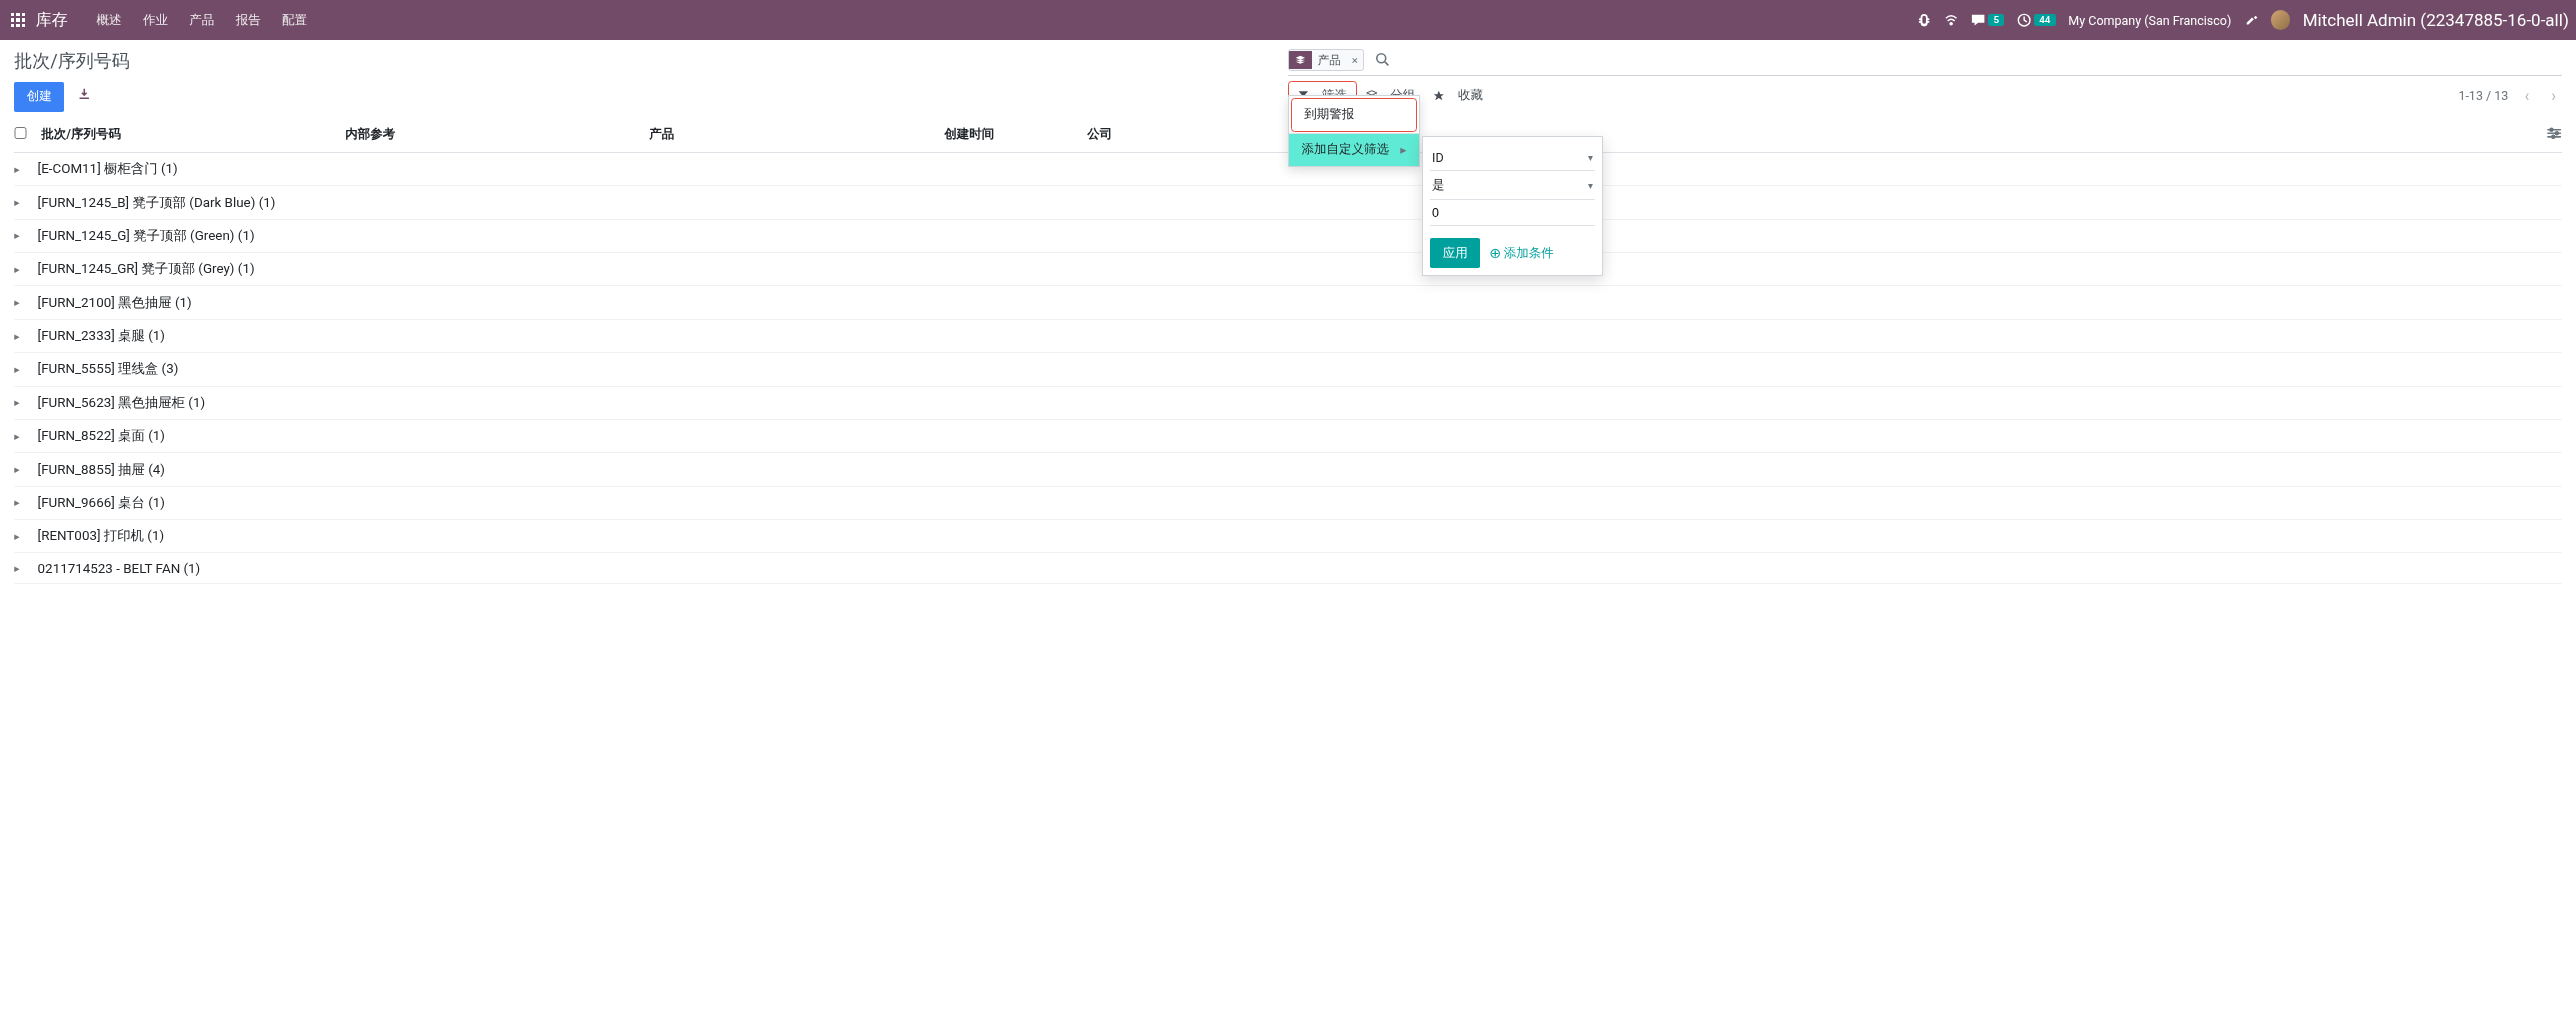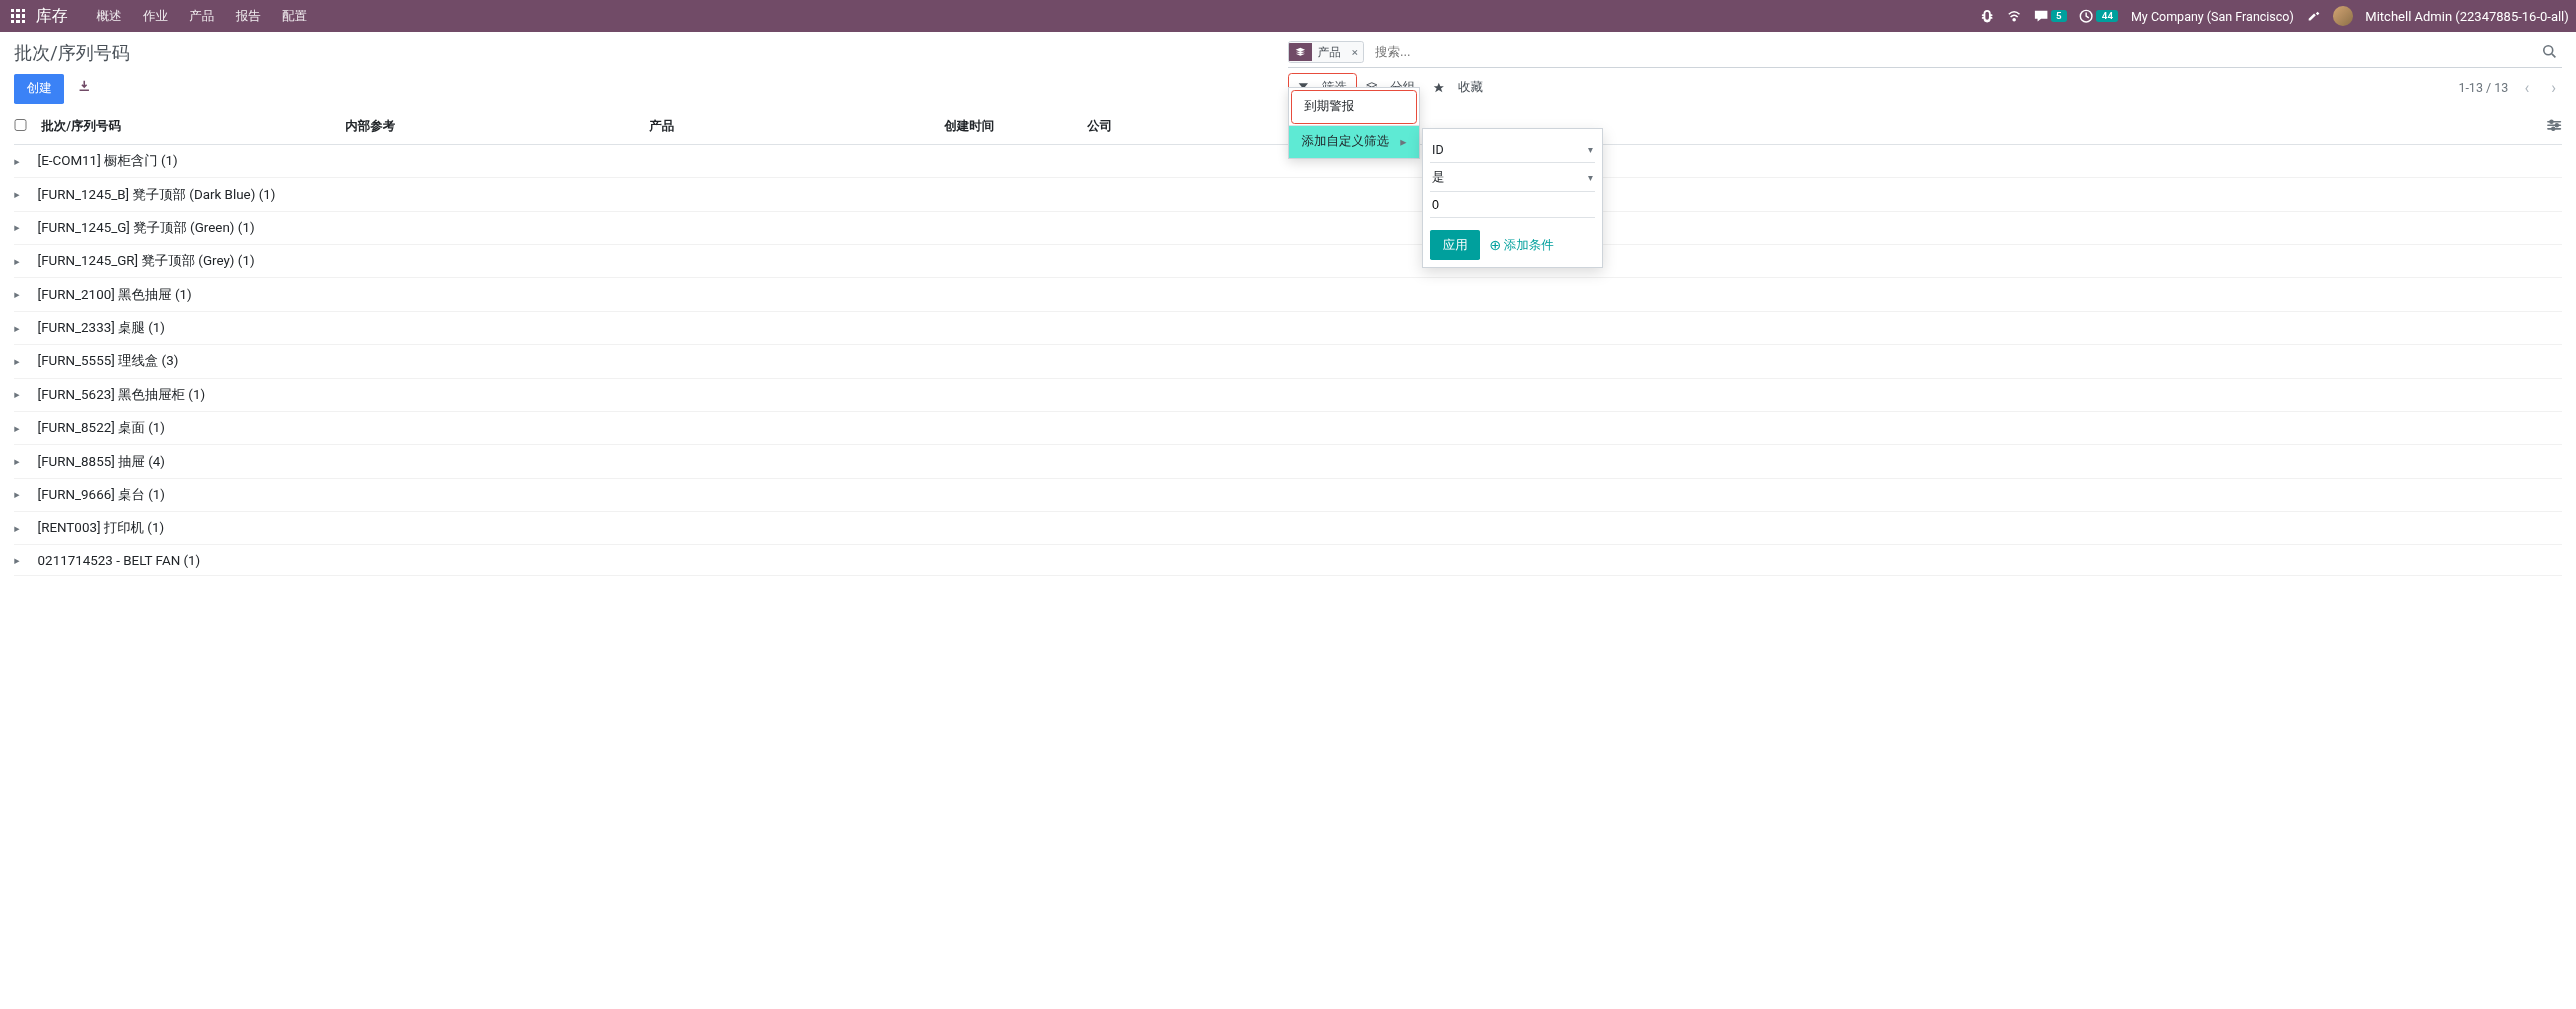--- a/index.html
+++ b/index.html
@@ -1,29 +1,29 @@
 <!DOCTYPE html>
 <html style="font-size:14.3px"><head>
 <meta charset="utf-8">
 <style>
 * { box-sizing: border-box; margin: 0; padding: 0; }
 body { font-family: -apple-system, BlinkMacSystemFont, "Segoe UI", Roboto, sans-serif; font-size: 12.5px; color: #212529; background: #fff; }
 
-.navbar { background: #714b67; height: 32px; display: flex; align-items: center; color: #fff; padding: 0 7.2px; }
+.navbar { background: #714b67; height: 40px; display: flex; align-items: center; color: #fff; padding: 0 7.2px; }
 .navbar-left { display: flex; align-items: center; gap: 0; }
 .nav-apps-icon { display: grid; grid-template-columns: repeat(3, 3.6px); grid-template-rows: repeat(3, 3.6px); gap: 1.8px; margin: 0 10.7px 0 3.6px; cursor: pointer; }
 .nav-apps-icon span { background: #fff; width: 3.6px; height: 3.6px; }
 .nav-brand { font-size: 16px; font-weight: 500; margin-right: 18px; }
 .nav-item { padding: 0 10.7px; font-size: 12.5px; cursor: pointer; opacity: 0.9; }
 .navbar-right { margin-left: auto; display: flex; align-items: center; gap: 12.5px; }
 .nav-icon { display: inline-flex; align-items: center; cursor: pointer; font-size: 14.3px; }
 .badge { background: #00a09d; color: #fff; font-size: 9.8px; padding: 0.9px 5.4px; border-radius: 2.7px; margin-left: 2.7px; font-weight: 600; }
 .company-name { font-size: 12.5px; }
 .avatar { width: 19.7px; height: 19.7px; border-radius: 50%; background: linear-gradient(135deg, #d4a574, #8b6f47); display: inline-block; }
-.user-name { font-size: 13px; }
+.user-name { font-size: 17px; }
 
 .control-panel { padding: 9px 14.3px 5.4px; display: flex; }
 .cp-left { flex: 0 0 50%; }
 .cp-right { flex: 0 0 50%; display: flex; flex-direction: column; }
 .breadcrumb { font-size: 18px; color: #495057; margin-bottom: 9px; }
 .btn-create { background: #3b82f6; color: #fff; border: none; padding: 6.3px 12.5px; font-size: 12.5px; cursor: pointer; border-radius: 1.8px; }
 .btn-import-icon { color: #714b67; margin-left: 10.7px; cursor: pointer; font-size: 13.4px; }
 
 .searchview { display: flex; align-items: center; border-bottom: 0.9px solid #ced4da; padding-bottom: 3.6px; margin-bottom: 5.4px; }
 .facet { display: inline-flex; align-items: center; background: #f8f9fa; border: 0.9px solid #ced4da; border-radius: 2.7px; overflow: hidden; margin-right: 5.4px; font-size: 11.6px; }
@@ -150,21 +150,20 @@
     <div class="searchview">
       <span class="facet">
         <span class="facet-icon">
           <svg width="10.7" height="10.7" viewBox="0 0 16 16" fill="currentColor">
               <path d="M8 1l7 3-7 3-7-3 7-3zm-7 6l7 3 7-3m-14 3l7 3 7-3"></path>
             </svg>
         </span>
         <span class="facet-label">产品</span>
         <span class="facet-remove">×</span>
       </span>
-      <input class="search-input" placeholder="搜索..." style="">
       <span class="search-icon-right">
         <svg width="14.3" height="14.3" viewBox="0 0 16 16" fill="none" stroke="currentColor" stroke-width="1.8">
             <circle cx="7" cy="7" r="5"></circle>
             <path d="M11 11l4 4"></path>
           </svg>
       </span>
     </div>
     <div class="cp-bottom-right">
       <div class="search-options">
         <span class="search-option highlighted">

